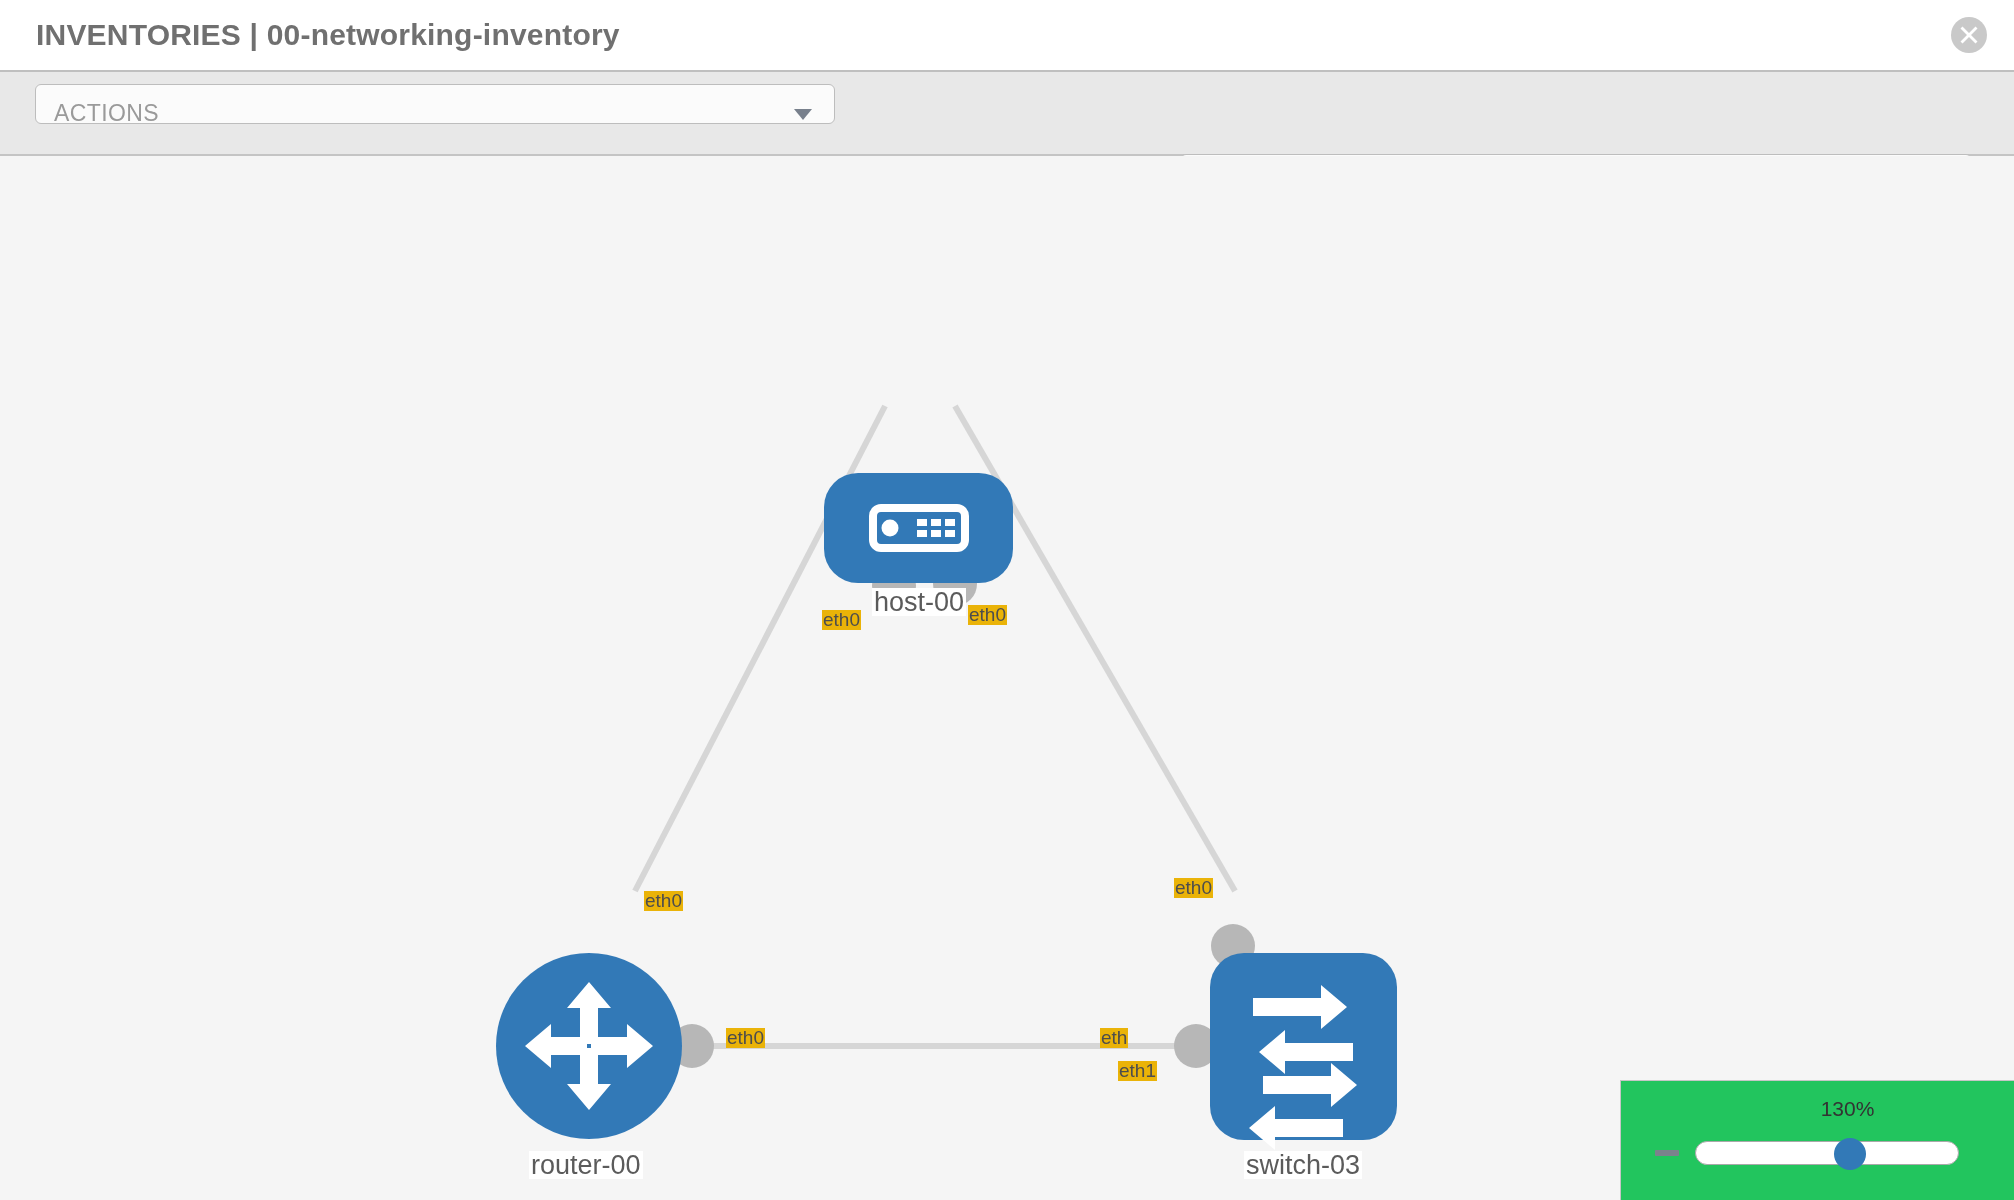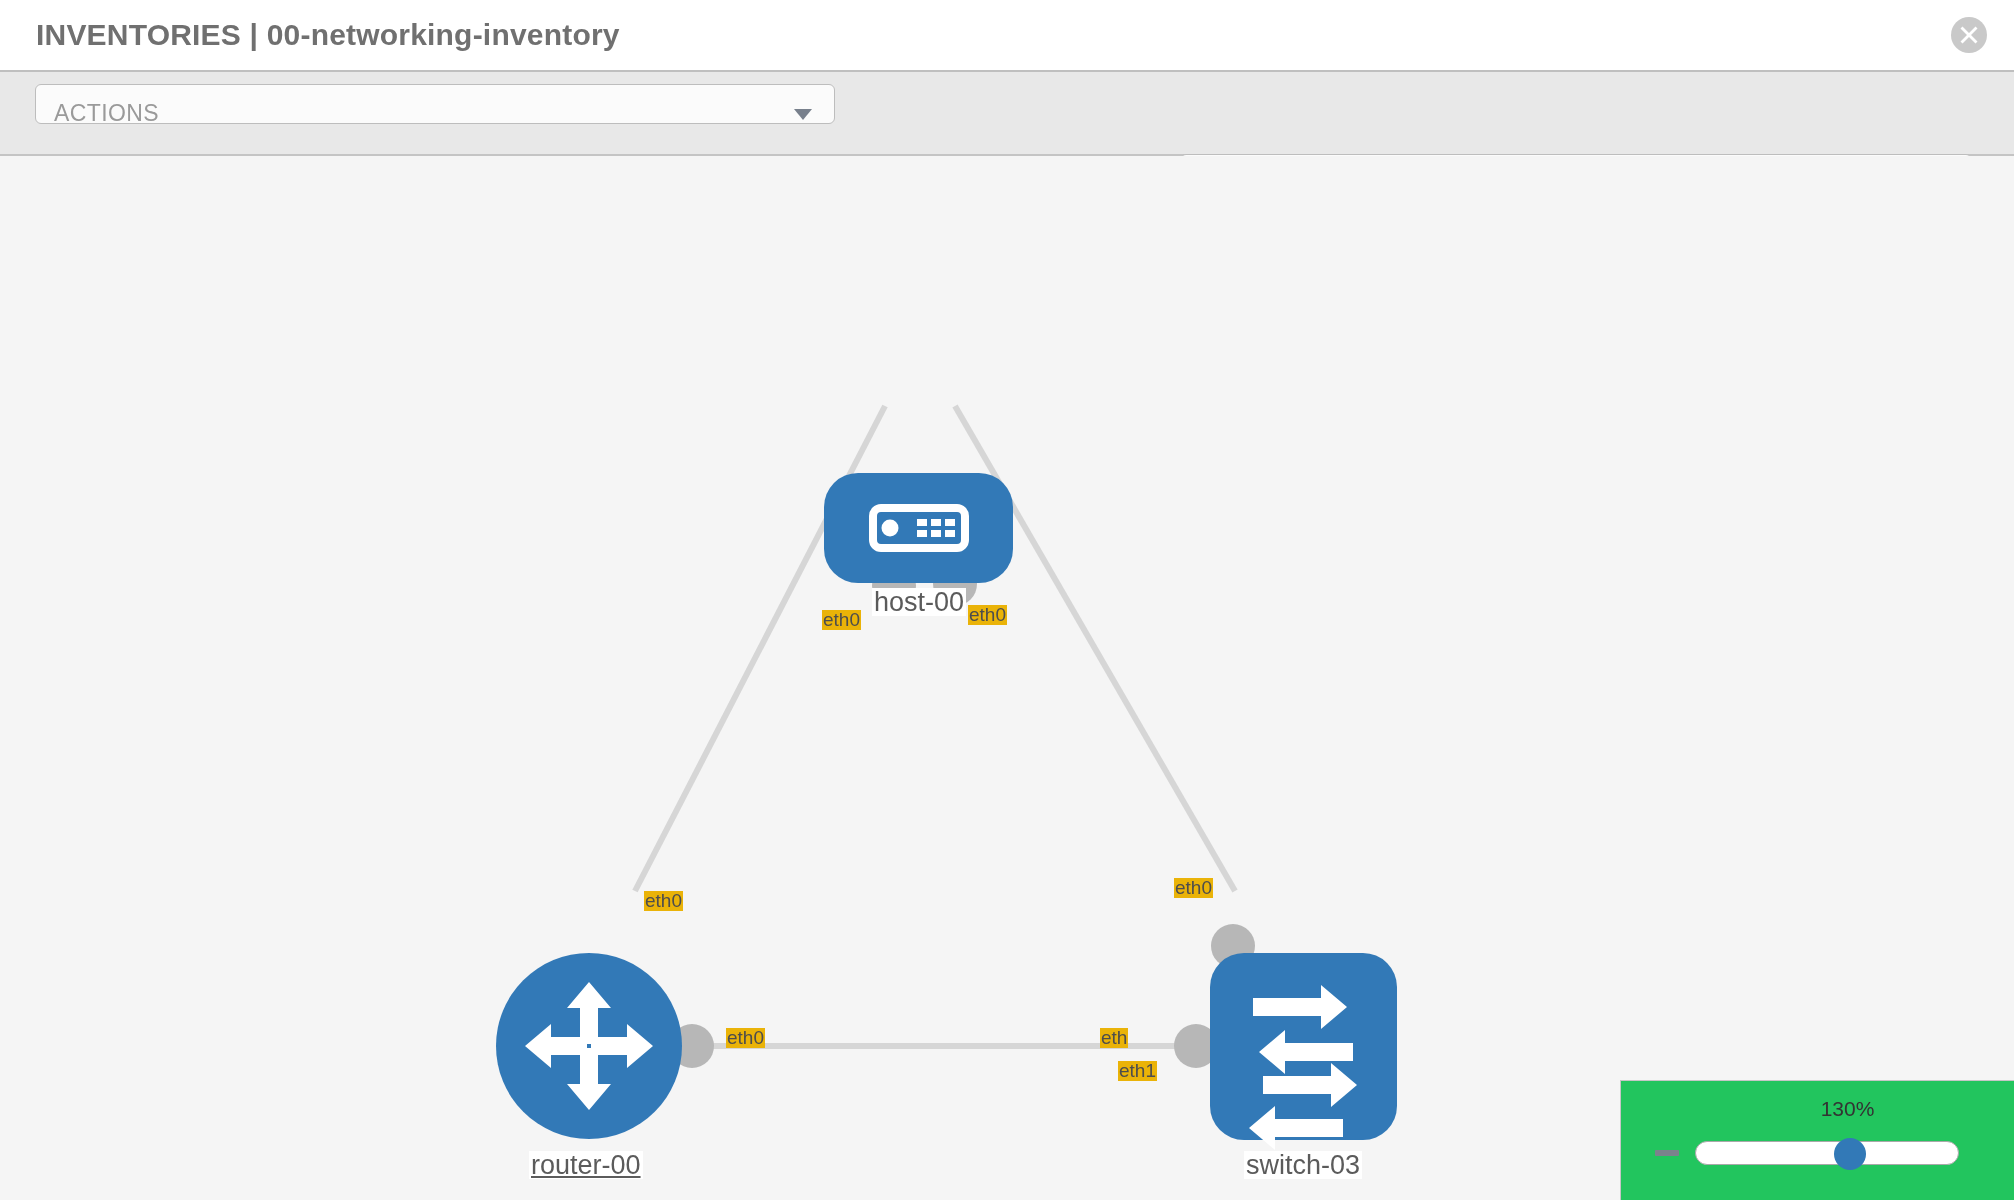--- a/index.html
+++ b/index.html
@@ -309,21 +309,21 @@
         <path d="M1353 887 h-68 v-13 l-26 22 26 22 v-13 h68 Z"></path>
 
         <path d="M1263 920 h68 v-13 l26 22 -26 22 v-13 h-68 Z"></path>
 
         <path d="M1343 963 h-68 v-13 l-26 22 26 22 v-13 h68 Z"></path>
       </g>
     </g>
   </svg>
 
   <div class="node-label" style="left:872px; top:432px;">host-00</div>
-  <div class="node-label" style="left:529px; top:995px;text-decoration:underline;">router-00</div>
+  <div class="node-label" style="left:529px; top:995px;">router-00</div>
   <div class="node-label" style="left:1244px; top:995px;">switch-03</div>
 
   <div class="iface-label" style="left:822px; top:454px;">eth0</div>
   <div class="iface-label" style="left:968px; top:449px;">eth0</div>
 
   <div class="iface-label" style="left:644px; top:735px;">eth0</div>
   <div class="iface-label" style="left:726px; top:872px;">eth0</div>
 
   <div class="iface-label" style="left:1174px; top:722px;">eth0</div>
   <div class="iface-label" style="left:1100px; top:872px;">eth</div>

